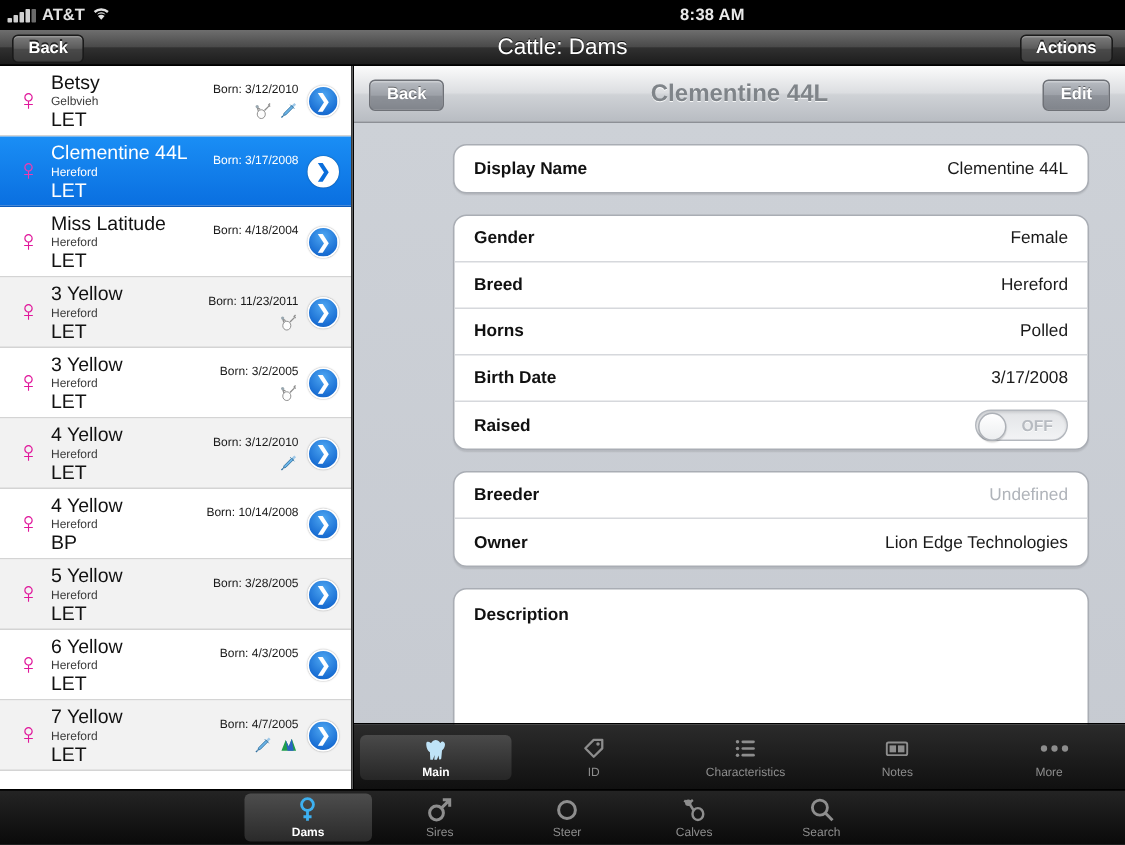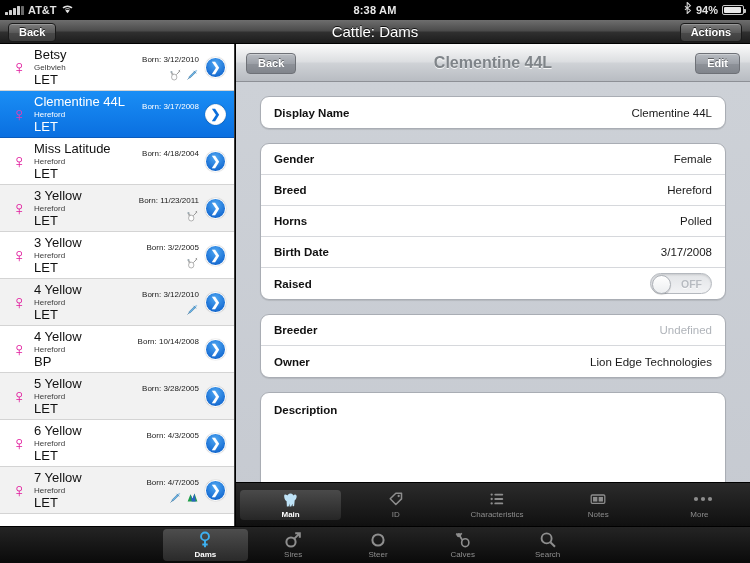--- a/index.html
+++ b/index.html
@@ -142,21 +142,21 @@
   .detail-body {
     position: relative; height: 444px;
     background: linear-gradient(180deg,#cdd1d7 0%,#c6cad1 100%);
     padding: 14px 24px 0 24px;
     overflow: hidden;
   }
   .card {
     background: #fff; border-radius: 9px;
     border: 1px solid #a9adb4;
     box-shadow: 0 1px 1px rgba(0,0,0,.10);
-    overflow: hidden; margin-bottom: 14px;
+    overflow: hidden; margin-bottom: 14px; margin-left: 42px;
   }
   .frow {
     display: flex; align-items: center; justify-content: space-between;
     height: 31px; padding: 0 13px;
     border-bottom: 1px solid #d6d8dc;
   }
   .frow:last-child { border-bottom: none; }
   .flabel { font-size: 11.5px; font-weight: bold; color: #111; }
   .fvalue { font-size: 11.5px; color: #1a1a1a; }
   .fvalue.muted { color: #b0b4ba; }
@@ -239,31 +239,20 @@
       <span class="carrier">AT&amp;T</span>
       <span class="wifi">
         <svg width="13" height="10" viewBox="0 0 13 10">
             <path d="M6.5 9.2 4.3 6.6a3.6 3.6 0 0 1 4.4 0Z" fill="#e2e2e2"></path>
             <path d="M2.6 4.6 1.5 3.3a7.8 7.8 0 0 1 10 0L10.4 4.6a6.1 6.1 0 0 0-7.8 0Z" fill="#e2e2e2"></path>
             <path d="M3.6 5.8 4.6 4.6a4.6 4.6 0 0 1 3.8 0l1 1.2a5.9 5.9 0 0 0-5.8 0Z" fill="#e2e2e2"></path>
           </svg>
       </span>
     </div>
     <div class="sb-center">8:38 AM</div>
-    <div class="sb-right">
-      <span class="bt">
-        <svg width="8" height="12" viewBox="0 0 8 12">
-            <path d="M3.2 0.5 6.4 3.6 3.2 6.2v-5.7Zm0 5.4L6.4 8.5 3.2 11.5V5.9ZM3.2 6.2 1 4.2M3.2 5.9 1 7.9" stroke="#cfcfcf" stroke-width="1.1" fill="none"></path>
-          </svg>
-      </span>
-      <span class="batt-pct">94%</span>
-      <span class="batt">
-          <i></i>
-        </span>
-    </div>
   </div>
 
   <div class="topbar">
     <button class="btn-dark btn-back-top">Back</button>
     <div class="topbar-title">Cattle: Dams</div>
     <button class="btn-dark btn-actions">Actions</button>
   </div>
 
   <div class="master" id="master-list">
       <div class="row">

